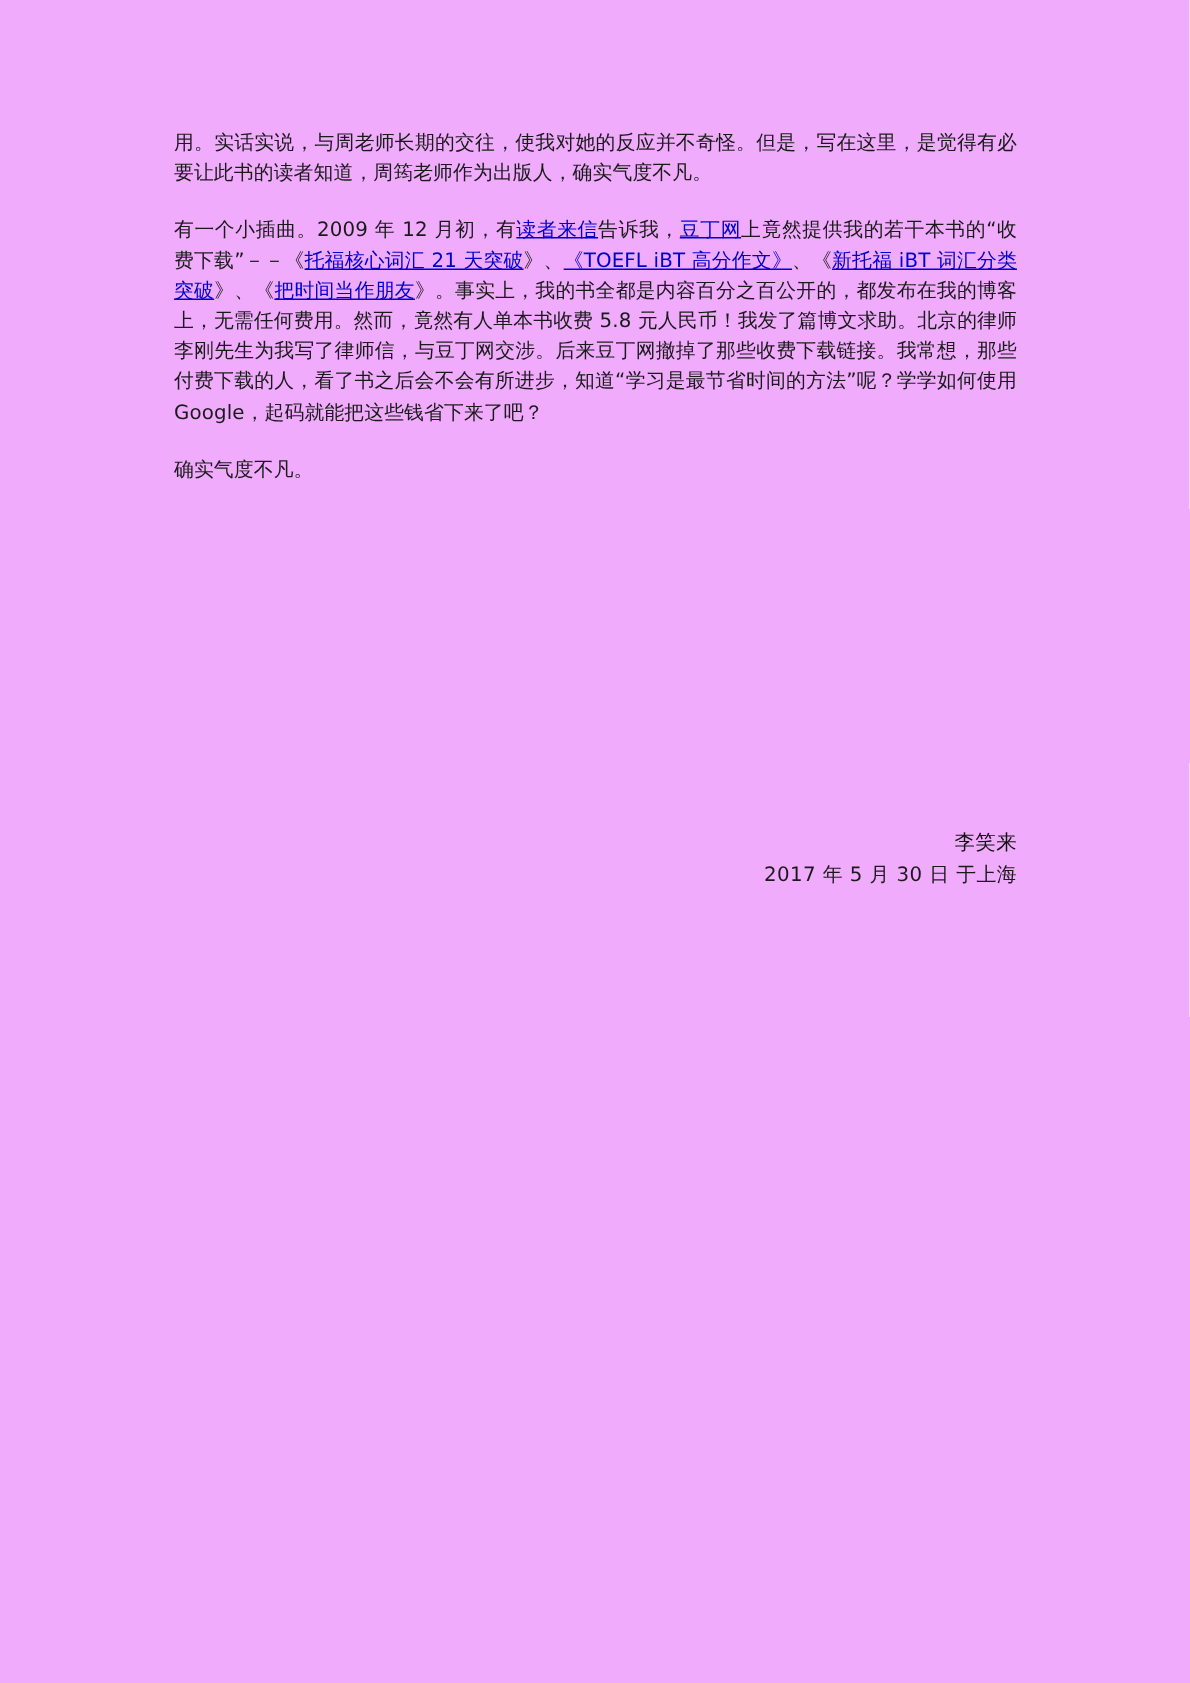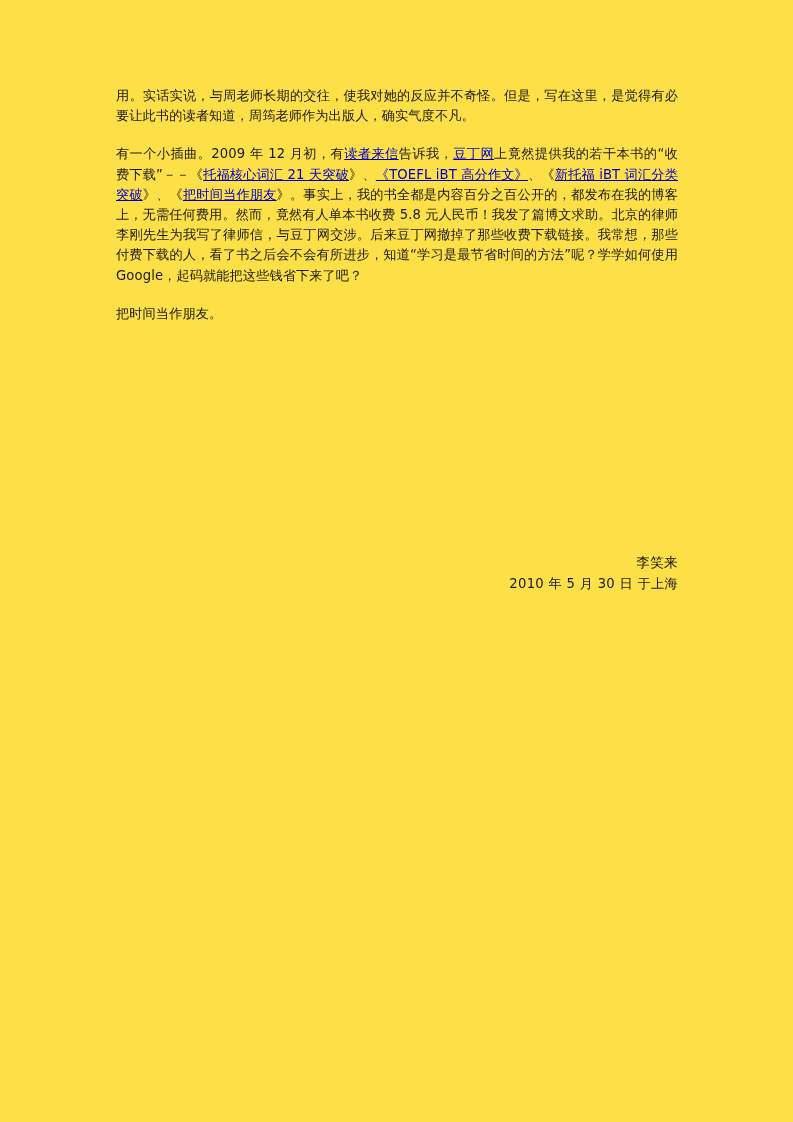--- a/index.html
+++ b/index.html
@@ -8,21 +8,21 @@
     background: #ffffff;
   }
   body {
     font-family: "DejaVu Sans", "Liberation Sans", sans-serif;
     -webkit-font-smoothing: antialiased;
   }
   .page {
     position: relative;
     width: 793px;
     height: 1122px;
-    background: #fde047;
+    background: #f0abfc;
     overflow: hidden;
     box-sizing: border-box;
   }
   .doc-body {
     position: absolute;
     left: 116px;
     top: 86px;
     width: 562px;
   }
   .para {
@@ -65,22 +65,22 @@
 </style>
 </head>
 <body>
 
 <div class="page">
 
   <div class="doc-body">
 
     <p class="para"><span>用。实话实说，与周老师长期的交往，使我对她的反应并不奇怪。但是，写在这里，是觉得有必要让此书的读者知道，周筠老师作为出版人，确实气度不凡。</span></p>
     <p class="para"><span>有一个小插曲。2009 年 12 月初，有</span><a class="lnk" href="#">读者来信</a><span>告诉我，</span><a class="lnk" href="#">豆丁网</a><span>上竟然提供我的若干本书的“收费下载”－－《</span><a class="lnk" href="#">托福核心词汇 21 天突破</a><span>》、</span><a class="lnk" href="#">《TOEFL iBT 高分作文》</a><span>、《</span><a class="lnk" href="#">新托福 iBT 词汇分类突破</a><span>》、《</span><a class="lnk" href="#">把时间当作朋友</a><span>》。事实上，我的书全都是内容百分之百公开的，都发布在我的博客上，无需任何费用。然而，竟然有人单本书收费 5.8 元人民币！我发了篇博文求助。北京的律师李刚先生为我写了律师信，与豆丁网交涉。后来豆丁网撤掉了那些收费下载链接。我常想，那些付费下载的人，看了书之后会不会有所进步，知道“学习是最节省时间的方法”呢？学学如何使用 Google，起码就能把这些钱省下来了吧？</span></p>
-    <p class="para"><span>把时间当作朋友。</span></p>
+    <p class="para"><span>确实气度不凡。</span></p>
 
   </div>
 
   <div class="sig-block">
     <div class="sig-name">李笑来</div>
-    <div class="sig-date">2010 年 5 月 30 日 于上海</div>
+    <div class="sig-date">2017 年 5 月 30 日 于上海</div>
   </div>
 
 </div>
 
 </body></html>

